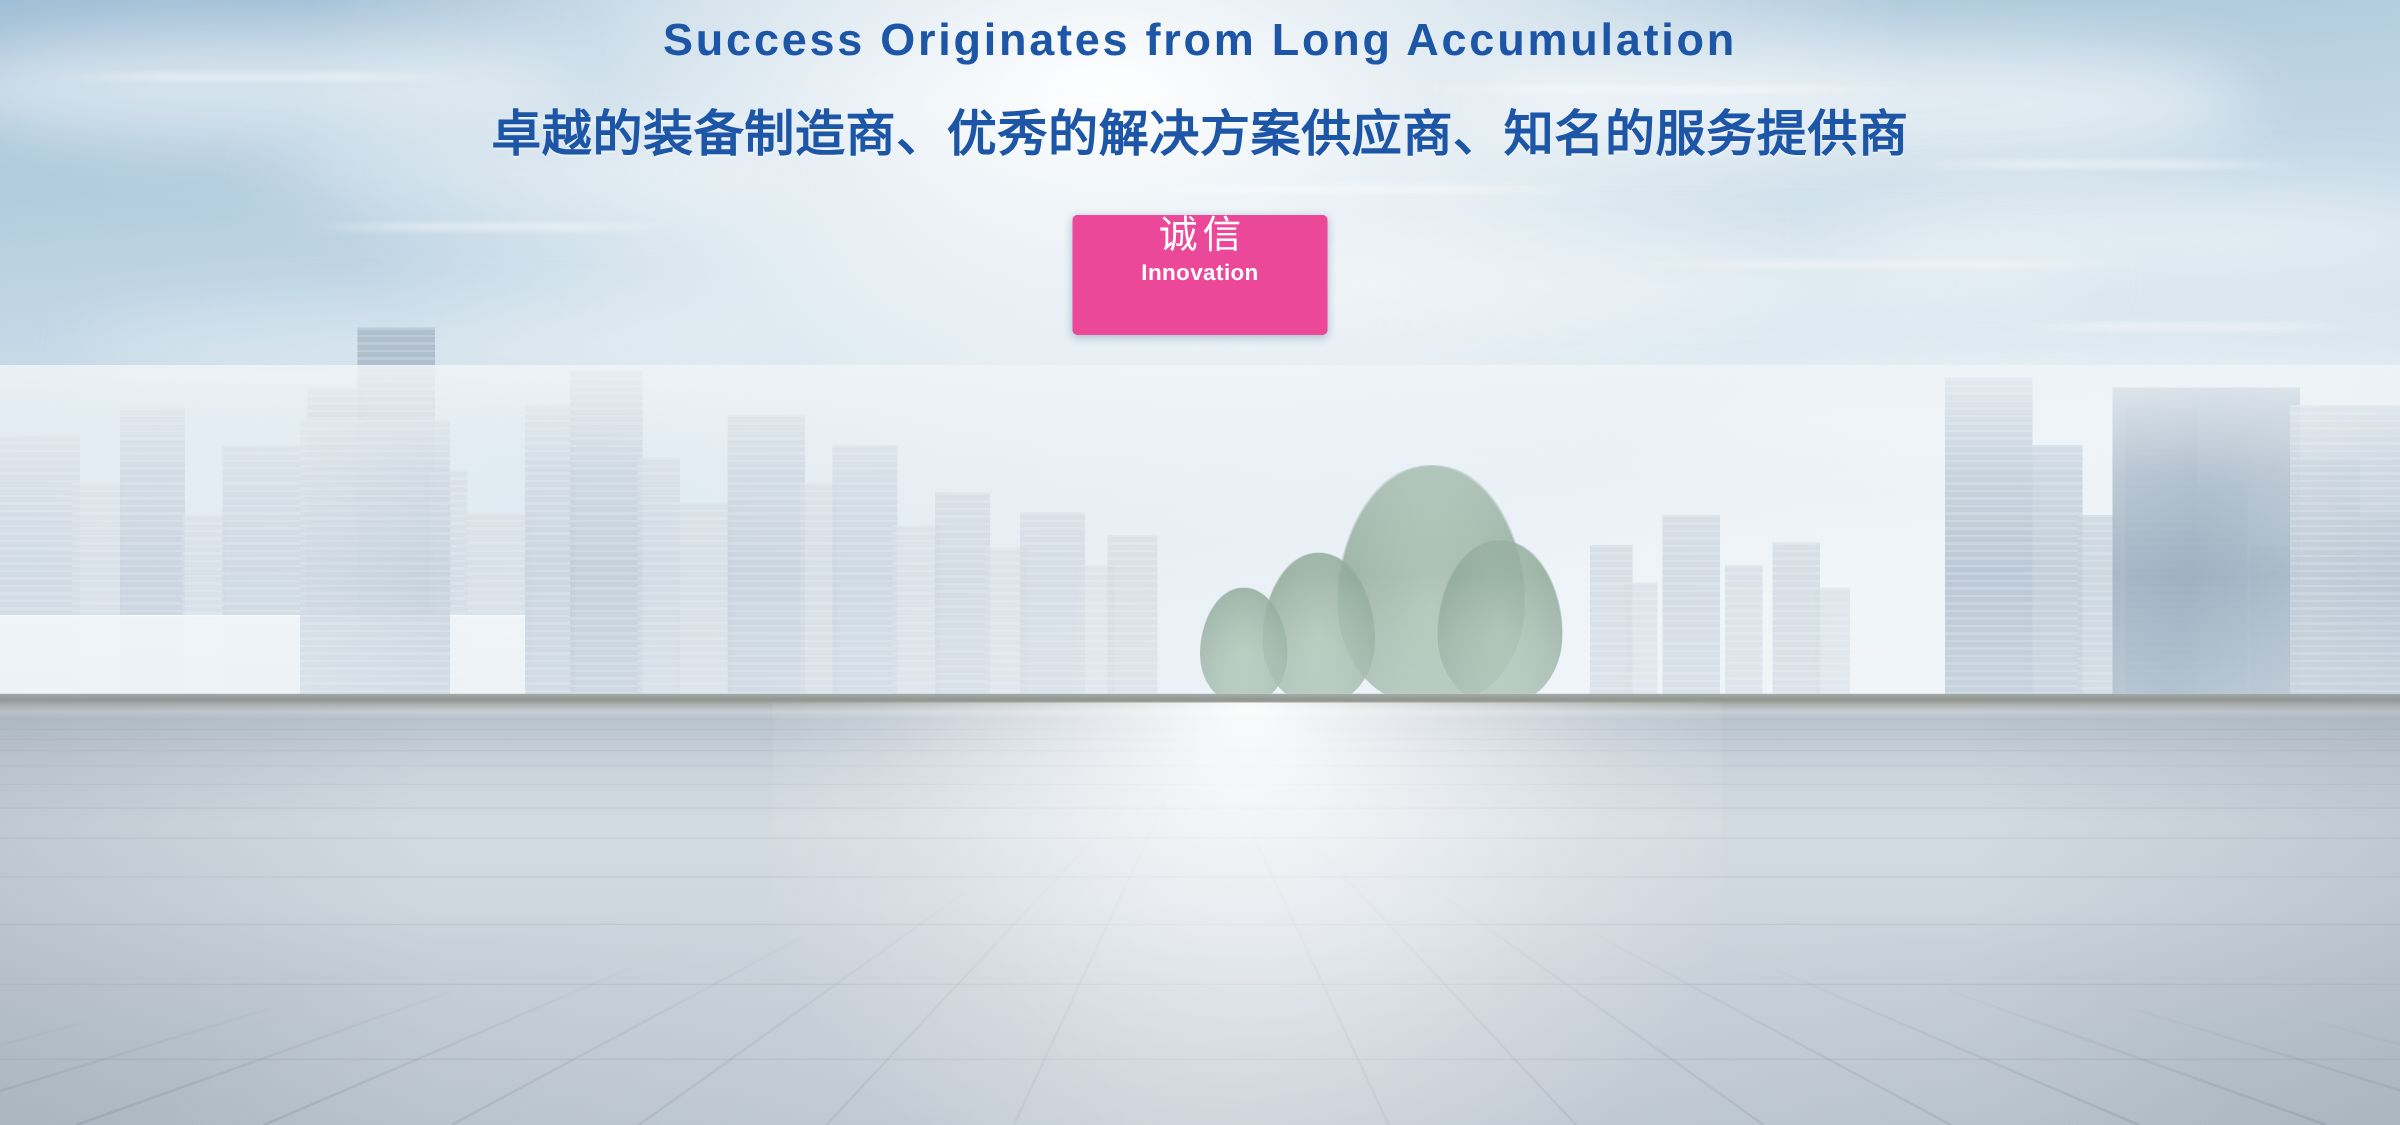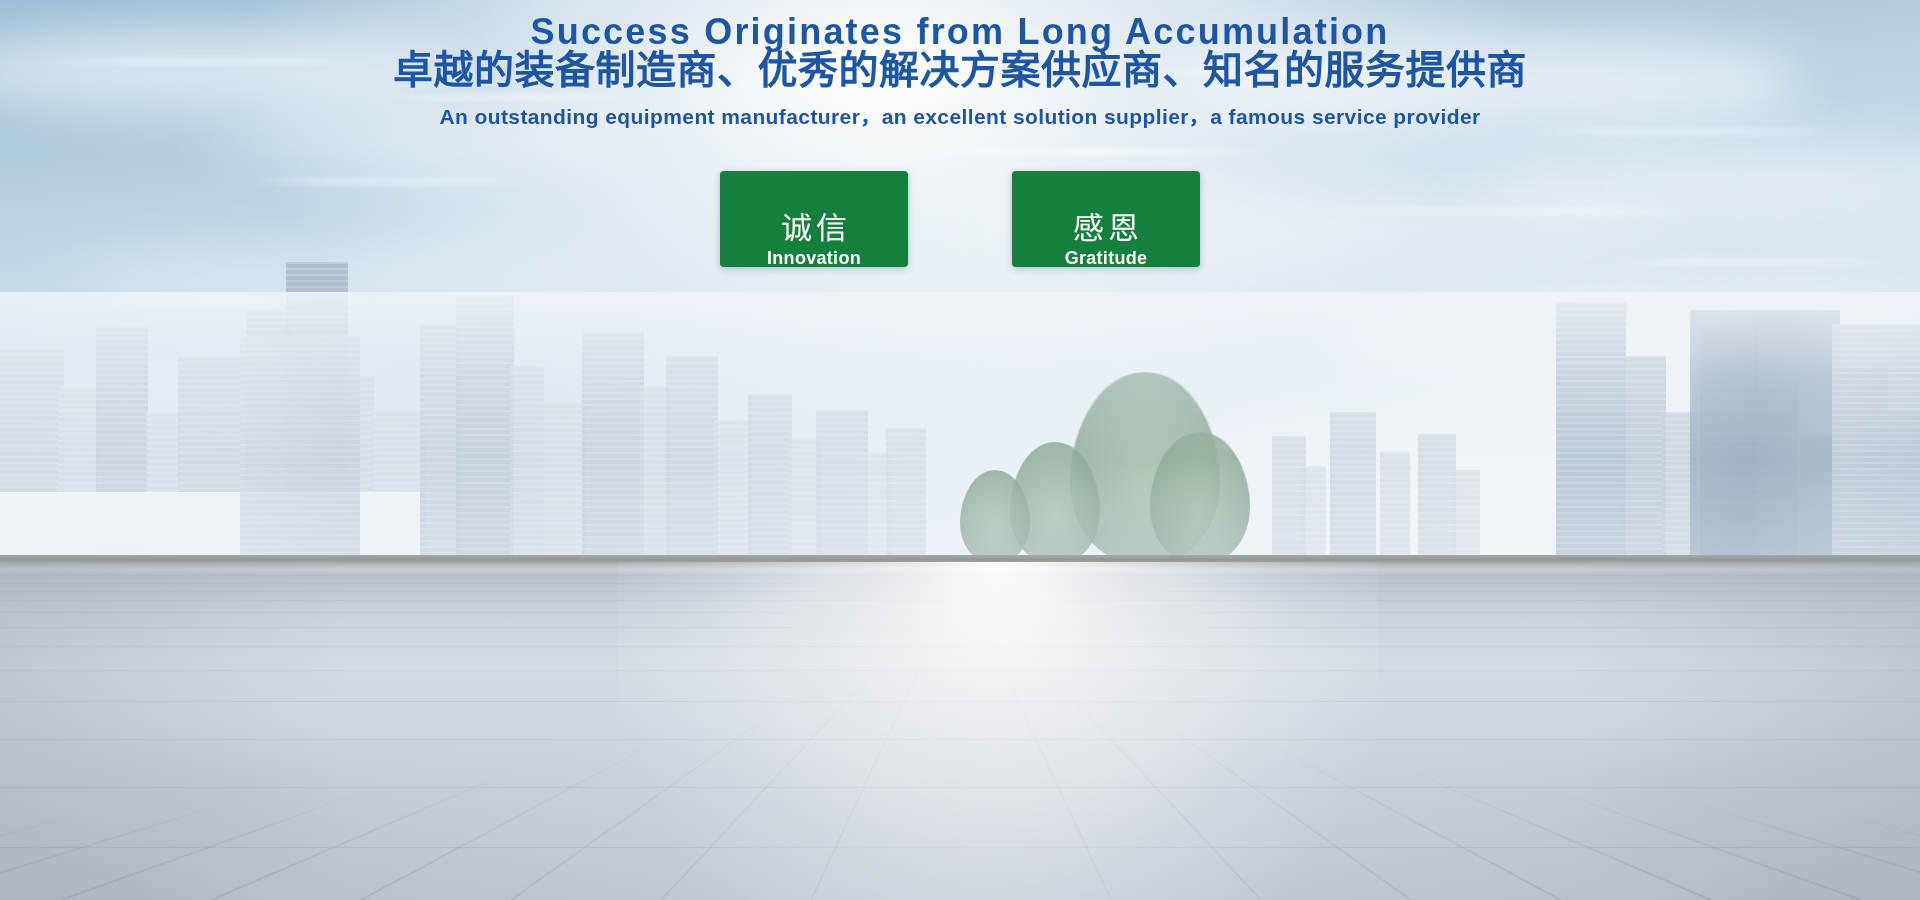--- a/index.html
+++ b/index.html
@@ -213,20 +213,21 @@
     margin-top:14px;
     font-size:36px;
     line-height:1;
     font-weight:bold;
     color:#1d56a6;
     letter-spacing:2.2px;
     font-family:"Liberation Sans","DejaVu Sans",sans-serif;
   }
 
   .tagline{
+    margin-top:38px;
     font-size:40px;
     line-height:1;
     font-weight:bold;
     color:#1d56a6;
     letter-spacing:.5px;
     font-family:"DejaVu Sans","Liberation Sans",sans-serif;
     text-shadow:0 1px 0 rgba(255,255,255,.40);
   }
 
   .tagline-en{
@@ -240,28 +241,28 @@
   }
 
   
   .values{
     margin-top:44px;
     display:flex;
     justify-content:center;
     gap:104px;
   }
   .value-card{
-    width:188px;
+    width:204px;
     height:96px;
-    background:#15803d;
+    background:#ec4899;
     border-radius:4px;
     display:flex;
     flex-direction:column;
     align-items:center;
-    justify-content:flex-end;
+    justify-content:flex-start;
     box-shadow:0 2px 7px rgba(30,60,110,.28);
   }
   .value-zh{
     color:#ffffff;
     font-size:31px;
     line-height:1.05;
     font-weight:normal;
     letter-spacing:4px;
     text-indent:4px;
     font-family:"DejaVu Sans","Liberation Sans",sans-serif;
@@ -387,27 +388,22 @@
     <div class="ground-vignette"></div>
   </div>
 
   <div class="content">
 
 
     <div class="headline-en">Success Originates from Long Accumulation</div>
 
     <div class="tagline">卓越的装备制造商、优秀的解决方案供应商、知名的服务提供商</div>
 
-    <div class="tagline-en">An outstanding equipment manufacturer，an excellent  solution supplier，a famous  service provider</div>
 
     <div class="values" id="values">
         <div class="value-card">
           <div class="value-zh">诚信</div>
           <div class="value-en">Innovation</div>
         </div>
-        <div class="value-card">
-          <div class="value-zh">感恩</div>
-          <div class="value-en">Gratitude</div>
-        </div>
       </div>
 
   </div>
 </div>
 
 </body></html>

